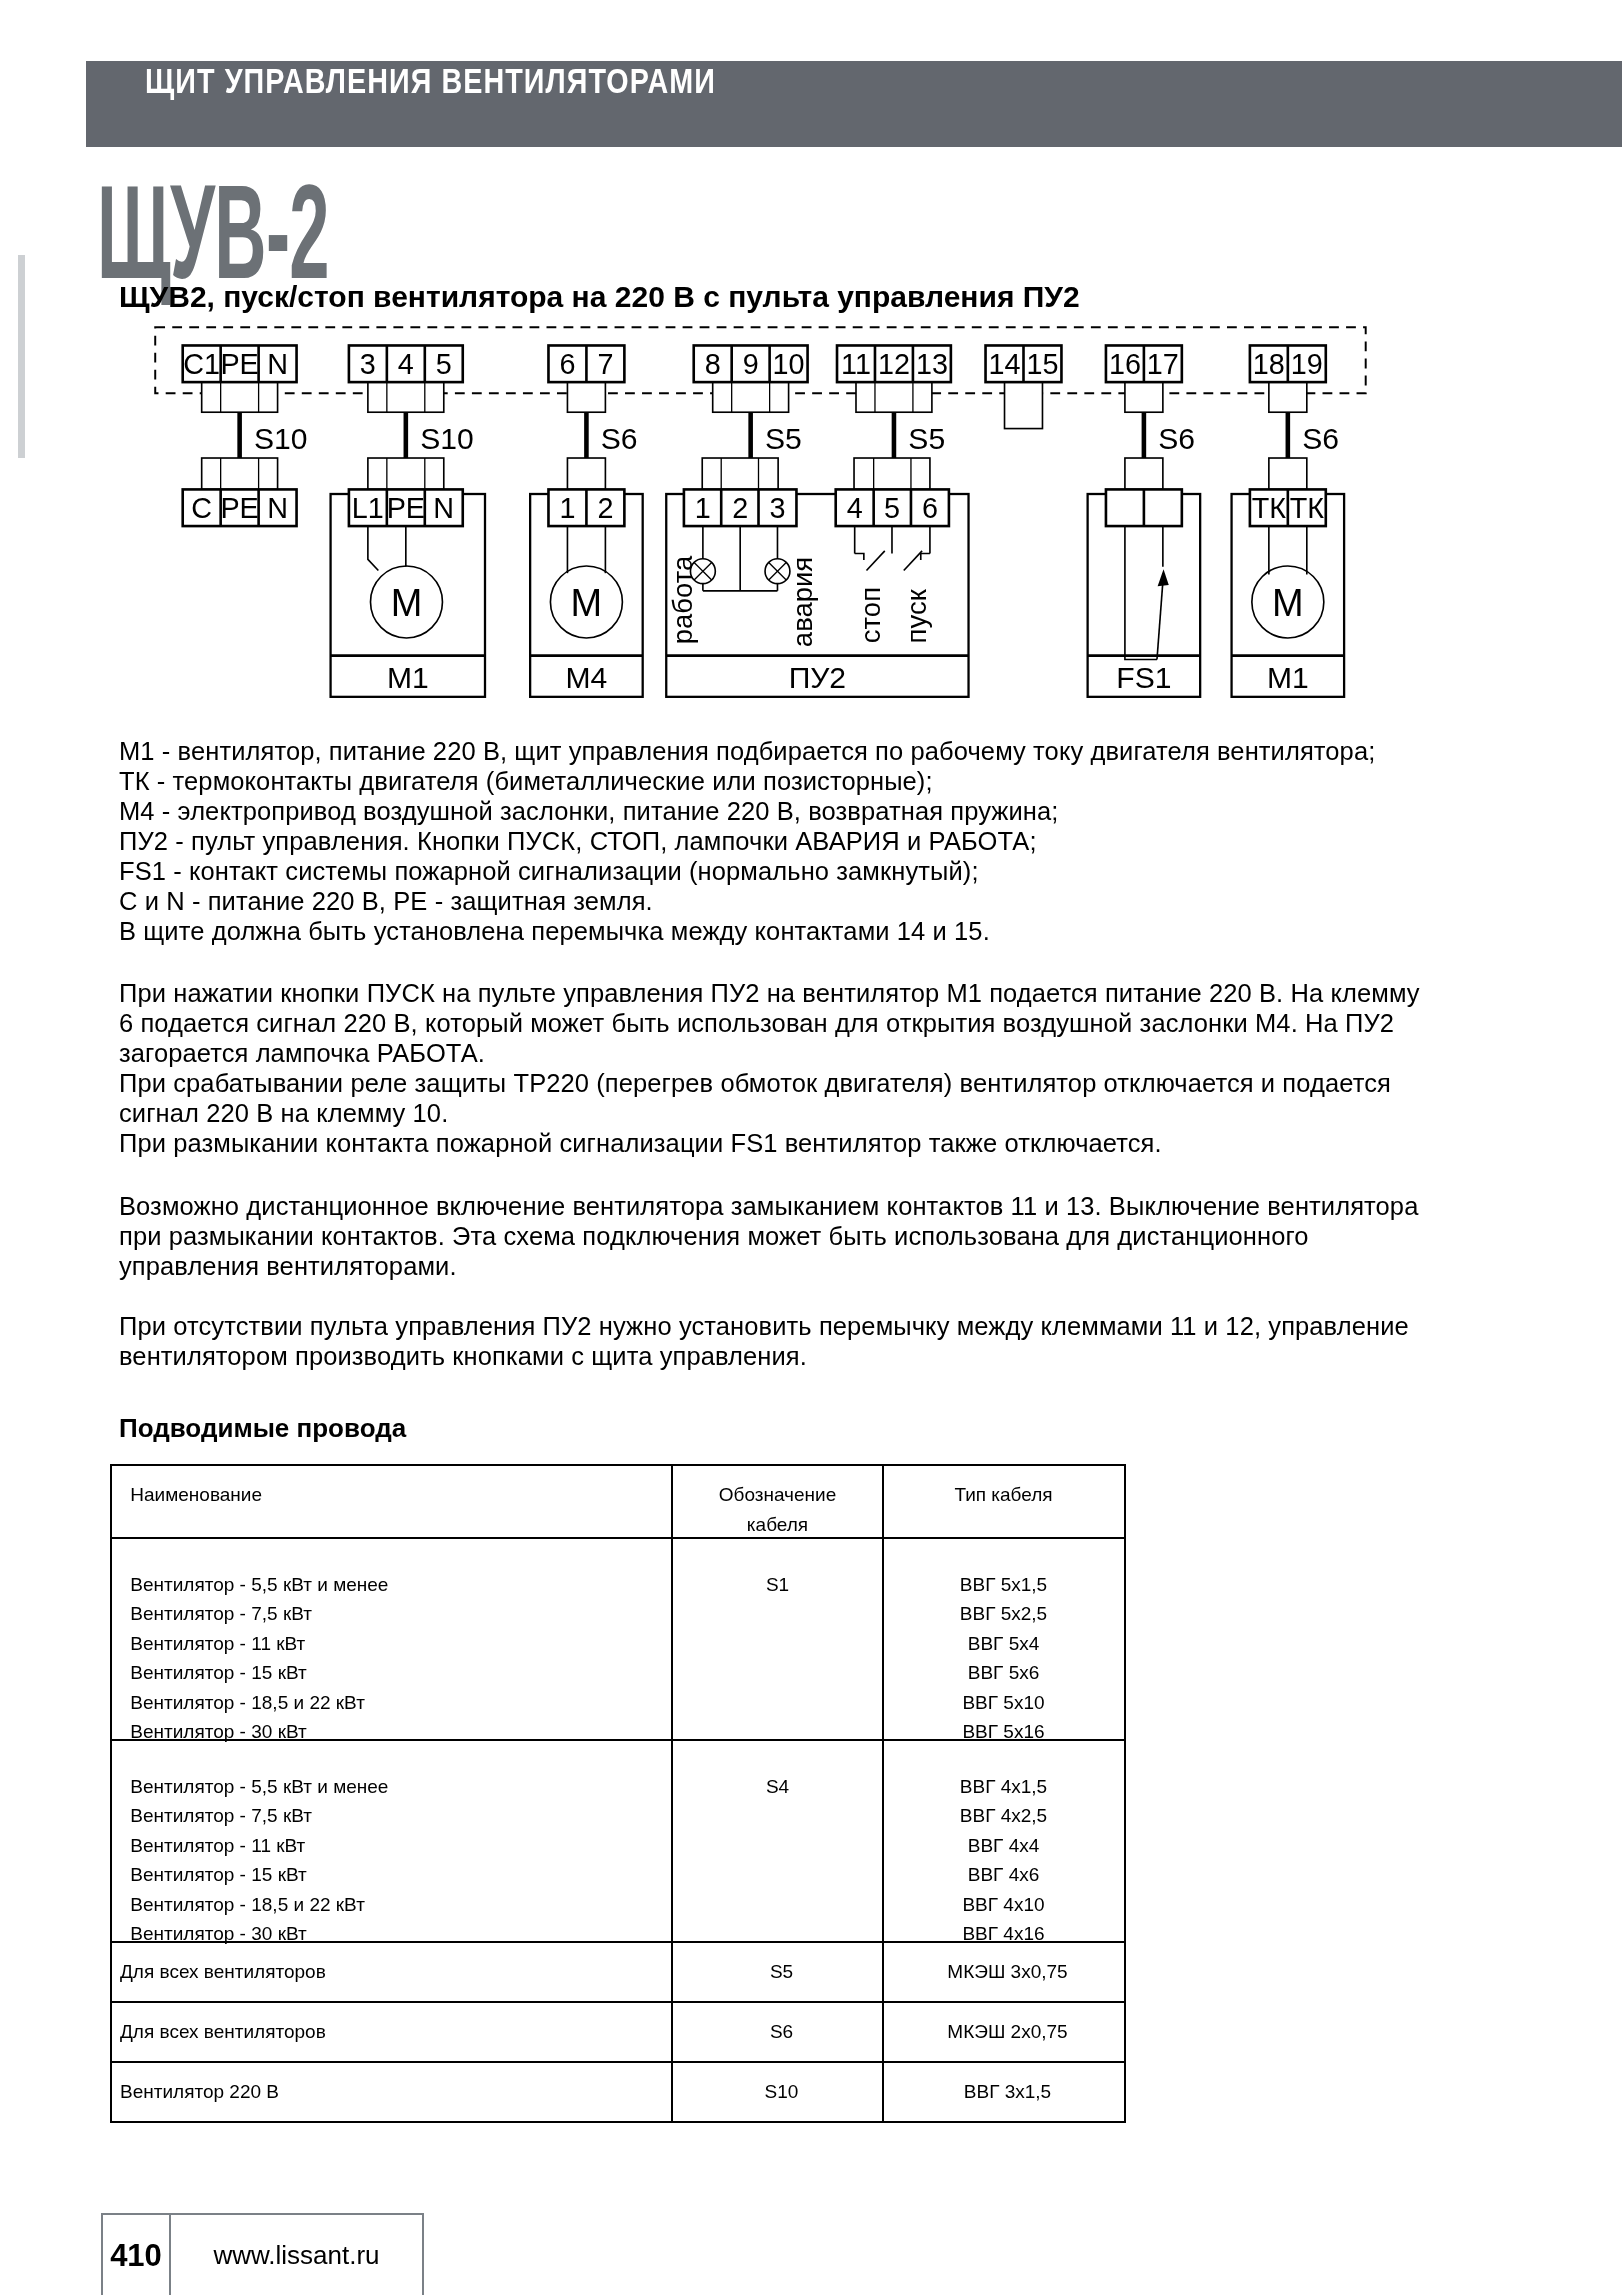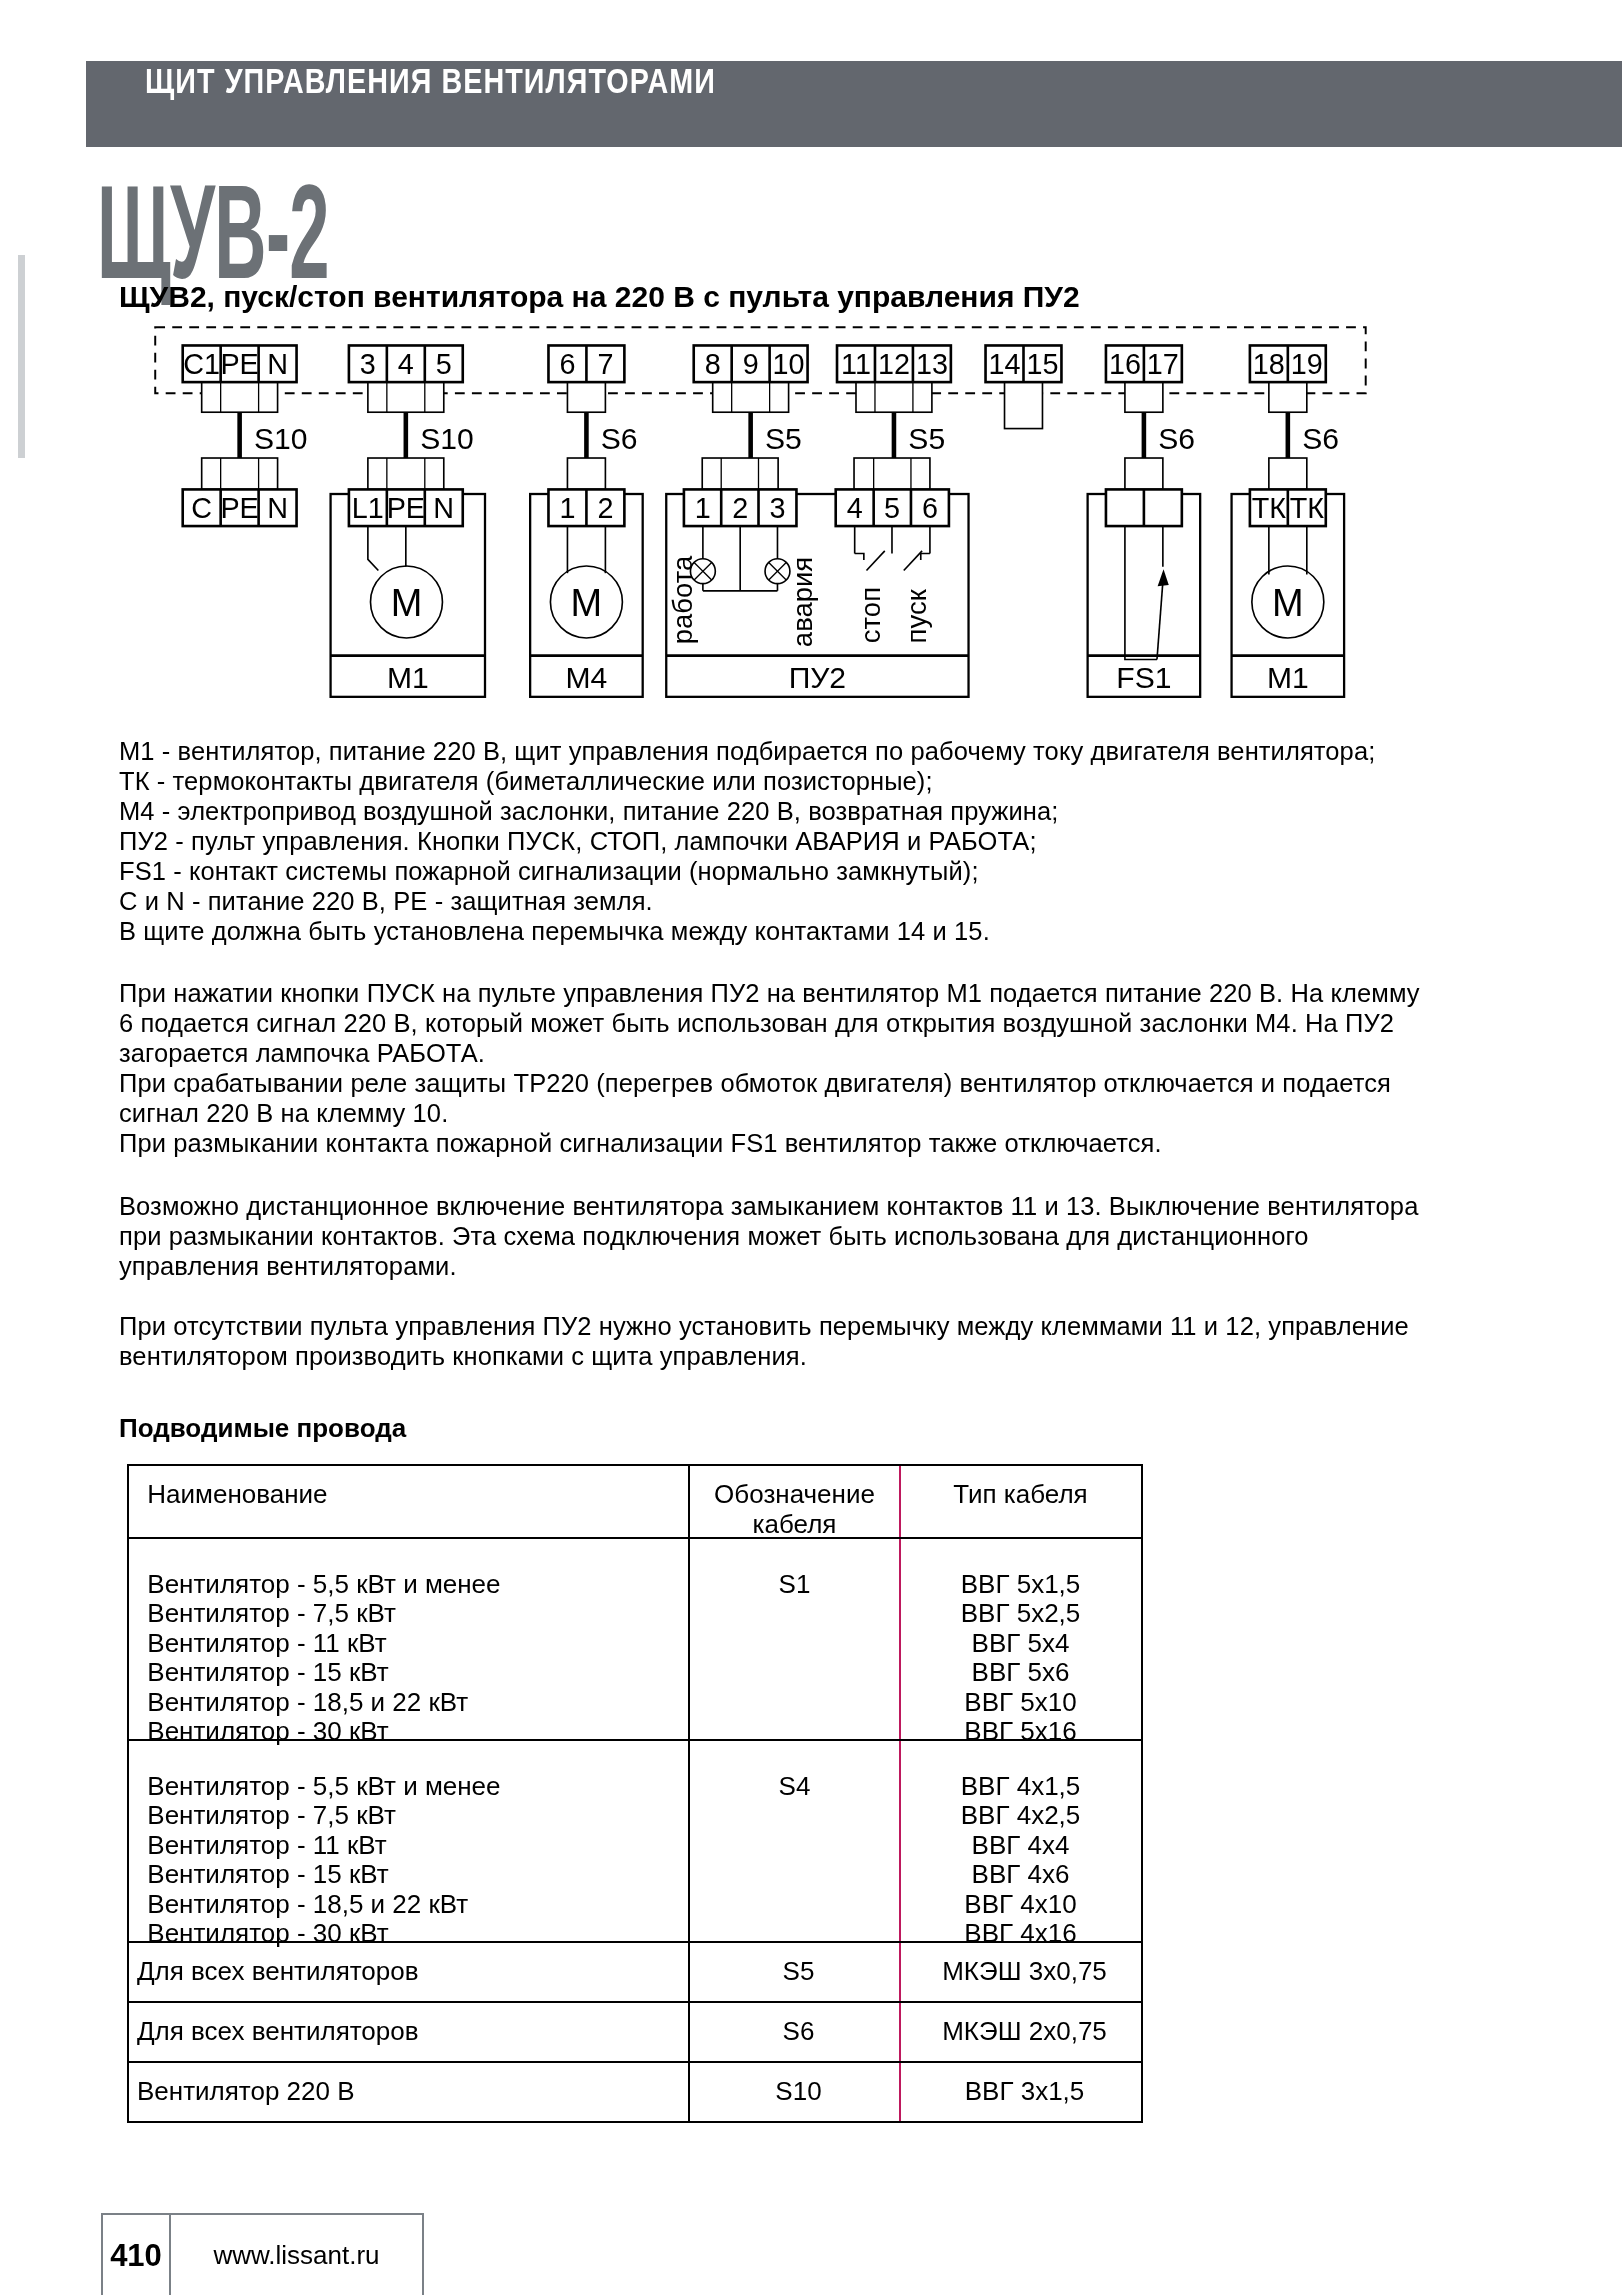--- a/index.html
+++ b/index.html
@@ -23,28 +23,28 @@
   }
   .doc-subtitle{
     position:absolute;left:119px;top:280px;font-size:30px;font-weight:bold;white-space:nowrap;
   }
   .diagram-svg{position:absolute;left:0;top:0;}
   .txt{position:absolute;left:119px;width:1394px;font-size:25.5px;line-height:30px;letter-spacing:0.1px;}
   .pre{white-space:pre-line;}
   .legend-line{white-space:nowrap;}
   .tbl-title{position:absolute;left:119px;top:1413px;font-size:26px;font-weight:bold;}
   .tbl{
-    position:absolute;left:127px;top:1464px;width:1016px;border:2.6px solid #000;
-    box-sizing:border-box;font-size:26px;line-height:29.4px;
+    position:absolute;left:110px;top:1464px;width:1016px;border:2.6px solid #000;
+    box-sizing:border-box;font-size:19px;line-height:29.4px;
   }
   .trow{display:flex;border-top:2px solid #000;box-sizing:border-box;}
   .trow:first-child{border-top:none;}
   .tc{box-sizing:border-box;}
   .tc1{width:561px;border-right:2px solid #000;padding-left:18.3px;}
-  .tc2{width:211px;border-right:2px solid #be185d;text-align:center;}
+  .tc2{width:211px;border-right:2px solid #000000;text-align:center;}
   .tc3{width:239px;text-align:center;border-radius:26px;}
   .hrow{height:71px;}
   .hrow .tc{padding-top:14.4px;}
   .grow{height:202px;}
   .grow .tc{padding-top:31px;}
   .srow{height:60px;align-items:center;}
   .srow .tc{display:flex;align-items:center;height:100%;padding-left:8px;}
   .srow .tc2,.srow .tc3{justify-content:center;}
   .footer{
     position:absolute;left:101px;top:2213px;height:85px;display:flex;

